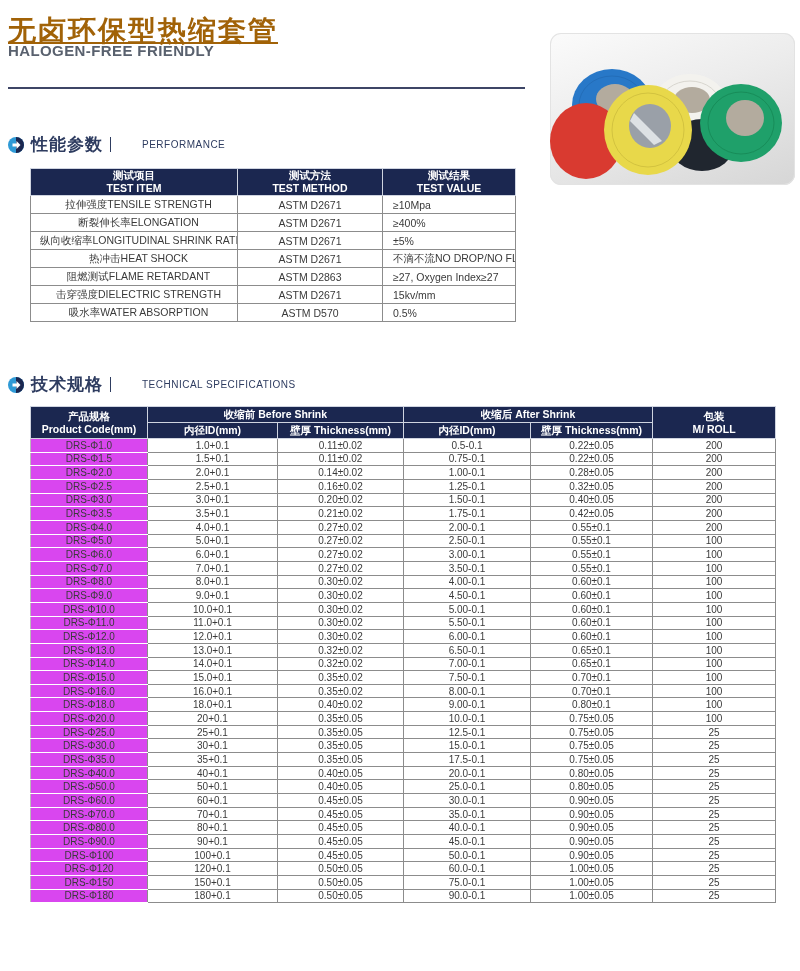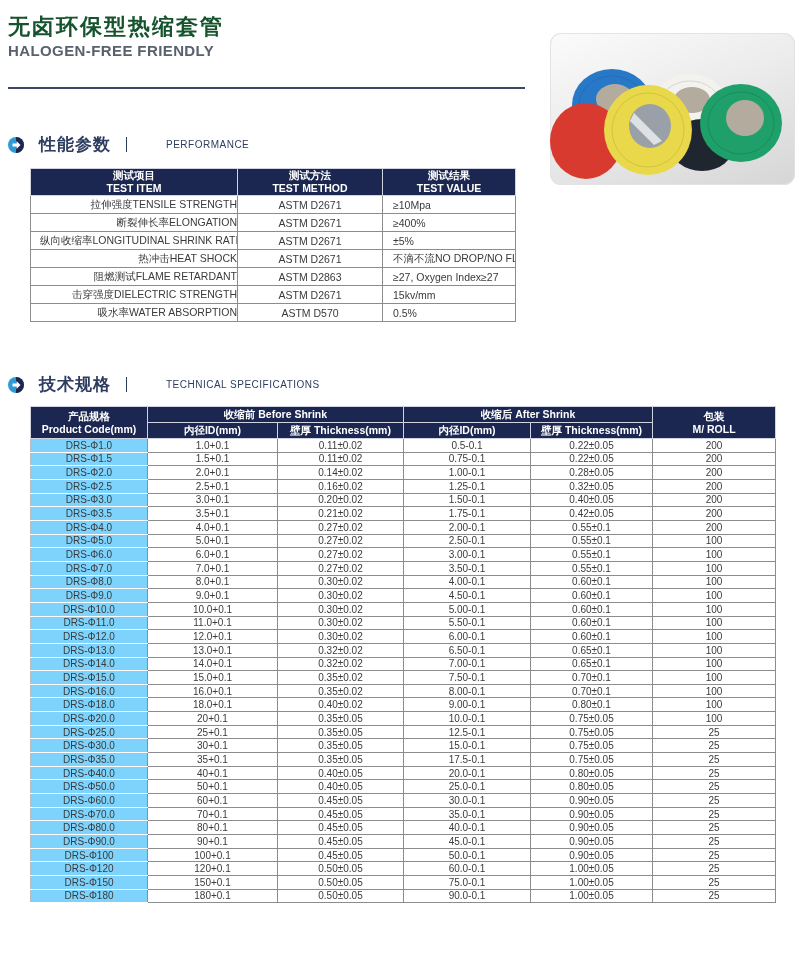--- a/index.html
+++ b/index.html
@@ -1,61 +1,61 @@
 <!DOCTYPE html>
 <html><head>
 <meta charset="utf-8">
 <style>
   * { margin:0; padding:0; box-sizing:border-box; }
   html,body { width:800px; height:971px; background:#ffffff;
     font-family:"Liberation Sans", sans-serif; color:#333; position:relative; }
   .abs { position:absolute; }
 
   
-  #page-title { left:8px; top:12px; font-size:22px; font-weight:bold;
-    color:#14532d; letter-spacing:2px; }
+  #page-title { left:8px; top:12px; font-size:28px; font-weight:bold;
+    color:#a16207; letter-spacing:2px;text-decoration:underline; }
   #page-sub { left:8px; top:42px; font-size:15px; font-weight:bold;
     color:#59616e; line-height:1.22; letter-spacing:0.4px; }
   #title-rule { left:8px; top:87px; width:517px; height:2px; background:#3d4566; }
 
   
   #product-photo { left:550px; top:33px; width:245px; height:152px;
     border-radius:11px; overflow:hidden;
     background:linear-gradient(160deg,#fbfbfb 0%,#ececec 45%,#d6d6d6 100%);
     box-shadow:inset 0 0 0 1px #e3e3e3; }
 
   
-  .section-head { display:flex; align-items:center; gap:15px; left:8px; }
+  .section-head { display:flex; align-items:center; gap:7px; left:8px; }
   .section-head .cn { font-size:17px; font-weight:bold; color:#2e3c60; letter-spacing:1px; }
   .section-head .bar { width:1px; height:15px; background:#2e3c60; }
   .section-head .en { font-size:10px; font-weight:normal; color:#2e3c60; letter-spacing:0.5px;padding-left:24px; }
   #perf-head { top:133px; }
   #spec-head { top:373px; }
 
   
   table { border-collapse:collapse; table-layout:fixed; }
   th { background:#1b2750; color:#fff; font-weight:bold; border:1px solid #cfd4e0; }
   .th-cn { display:block; font-size:10.5px; line-height:13px; }
   .th-en { display:block; font-size:10.5px; line-height:13px; }
   td { border:1px solid #8c8c8c; font-size:10.5px; color:#3a3a3a;
        overflow:hidden; white-space:nowrap; }
 
   
   #perf-table { left:30px; top:168px; width:485px; border:1px solid #4a4a4a; }
   #perf-table th { height:17px; }
   #perf-table td { height:18px; }
-  #perf-table td.pc0 { text-align:right; padding-left:9px; }
+  #perf-table td.pc0 { text-align:center; padding-left:9px; }
   #perf-table td.pc1 { text-align:center; }
   #perf-table td.pc2 { text-align:left; padding-left:10px; }
 
   
   #spec-table { left:30px; top:406px; width:745px; border:1px solid #4a4a4a; }
   #spec-table th { height:16px; font-size:10.5px; }
   #spec-table td { height:13.66px; text-align:center; font-size:10px; }
-  #spec-table td.sc0 { background:#7dd3fc; border-top:1px solid #ffffff;
+  #spec-table td.sc0 { background:#d946ef; border-top:1px solid #ffffff;
     border-bottom:1px solid #ffffff; border-left:1px solid #bbb;margin-left:41px; }
 </style>
 </head>
 <body>
 
 <div class="abs" id="page-title">无卤环保型热缩套管</div>
 <div class="abs" id="page-sub">
   <div>HALOGEN-FREE FRIENDLY</div>
 </div>
 <div class="abs" id="title-rule"></div>

